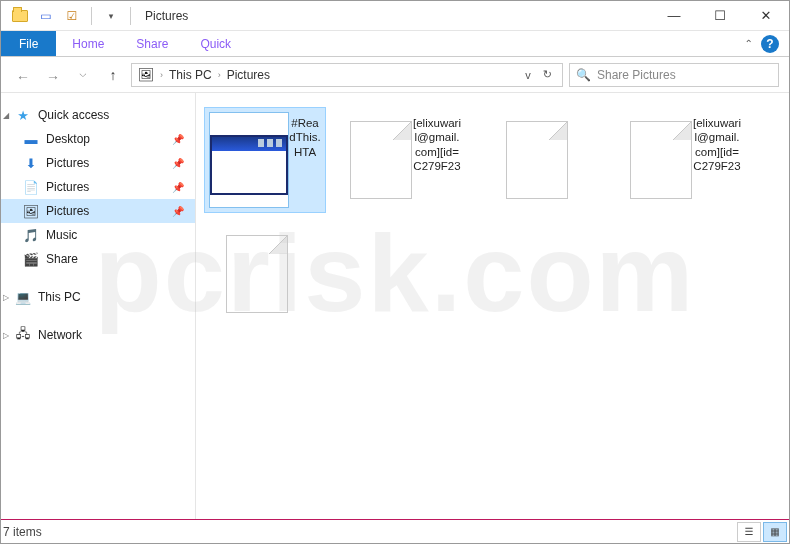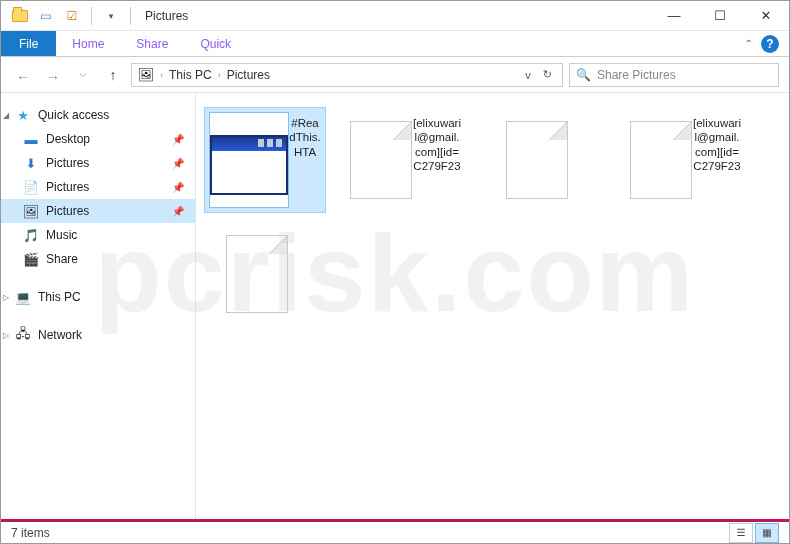--- a/index.html
+++ b/index.html
@@ -55,21 +55,21 @@
 .generic-doc { width: 62px; height: 78px; background: #fff; border: 1px solid #c8c8c8; position: relative; }
 .generic-doc::before { content: ''; position: absolute; top: 0; right: 0; width: 18px; height: 18px; background: linear-gradient(135deg, #fff 0%, #fff 48%, #c8c8c8 50%, #e8e8e8 52%, #e8e8e8 100%); }
 .fname { font-size: 11.5px; text-align: center; line-height: 1.25; margin-top: 4px; color: #222; word-break: break-all; max-height: 60px; overflow: hidden; }
 
 
 .hta-icon { width: 78px; height: 60px; border: 2px solid #1a2a6c; background: #fff; position: relative; margin-top: 10px; }
 .hta-icon::before { content: ''; position: absolute; top: 0; left: 0; right: 0; height: 14px; background: linear-gradient(#1a3a8c, #2a5adc); }
 .hta-icon::after { content: ''; position: absolute; top: 2px; right: 2px; width: 26px; height: 8px; background: repeating-linear-gradient(90deg, #bcd 0, #bcd 6px, transparent 6px, transparent 9px); }
 
 
-.statusbar { height: 24px; border-top: 3px solid #be185d; display: flex; align-items: center; padding: 0 10px; font-size: 12px; color: #444; }
+.statusbar { height: 24px; border-top: 1px solid #be185d; display: flex; align-items: center; padding: 0 2px; font-size: 12px; color: #444; }
 .statusbar .right { margin-left: auto; display: flex; gap: 2px; }
 .view-btn { width: 24px; height: 20px; border: 1px solid #ccc; display: flex; align-items: center; justify-content: center; font-size: 10px; }
 .view-btn.active { background: #cce8ff; border-color: #7ab8e8; }
 
 .folder-ico { display:inline-block; width:16px; height:12px; background:#ffd86b; border-radius:1px; position:relative; border:1px solid #d6a829; }
 .folder-ico::before { content:''; position:absolute; top:-4px; left:0; width:7px; height:4px; background:#ffd86b; border:1px solid #d6a829; border-bottom:none; border-radius:1px 1px 0 0; }
 
 .watermark { position: absolute; top: 50%; left: 50%; transform: translate(-50%, -50%) rotate(0deg); font-size: 110px; color: rgba(200,200,200,0.25); font-weight: bold; letter-spacing: 2px; pointer-events: none; z-index: 5; white-space: nowrap; }
 </style>
 </head>

